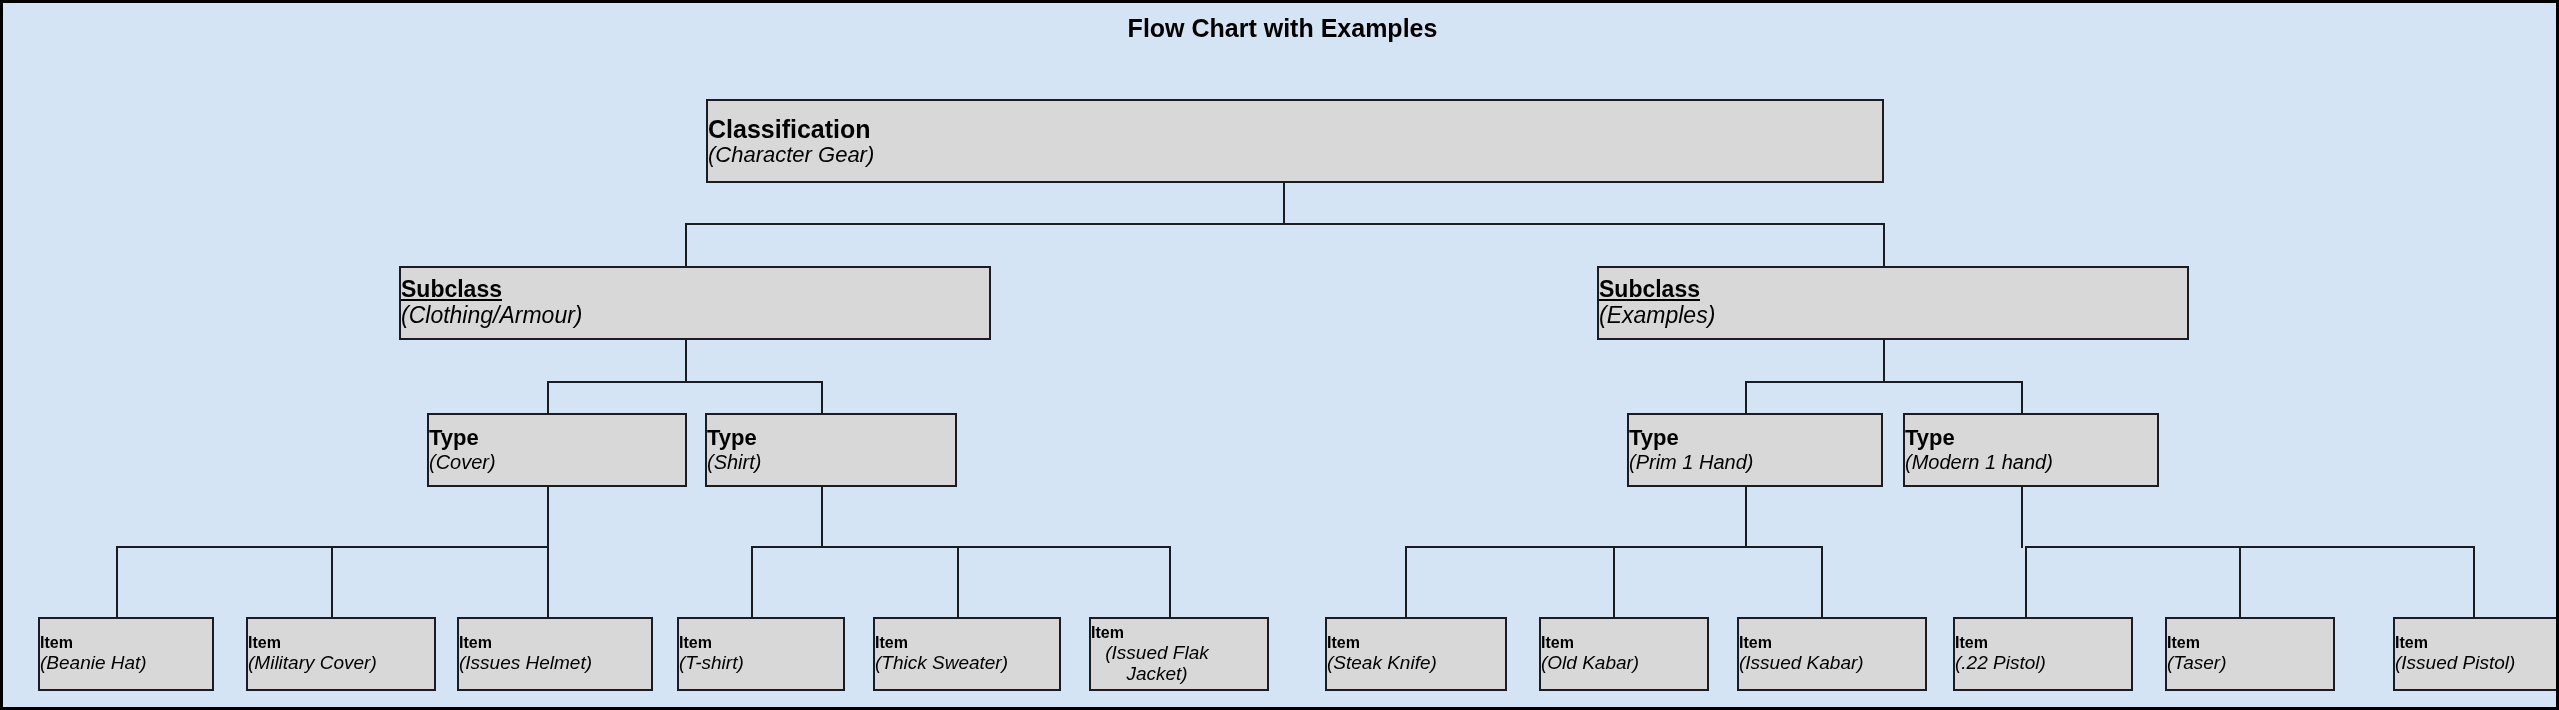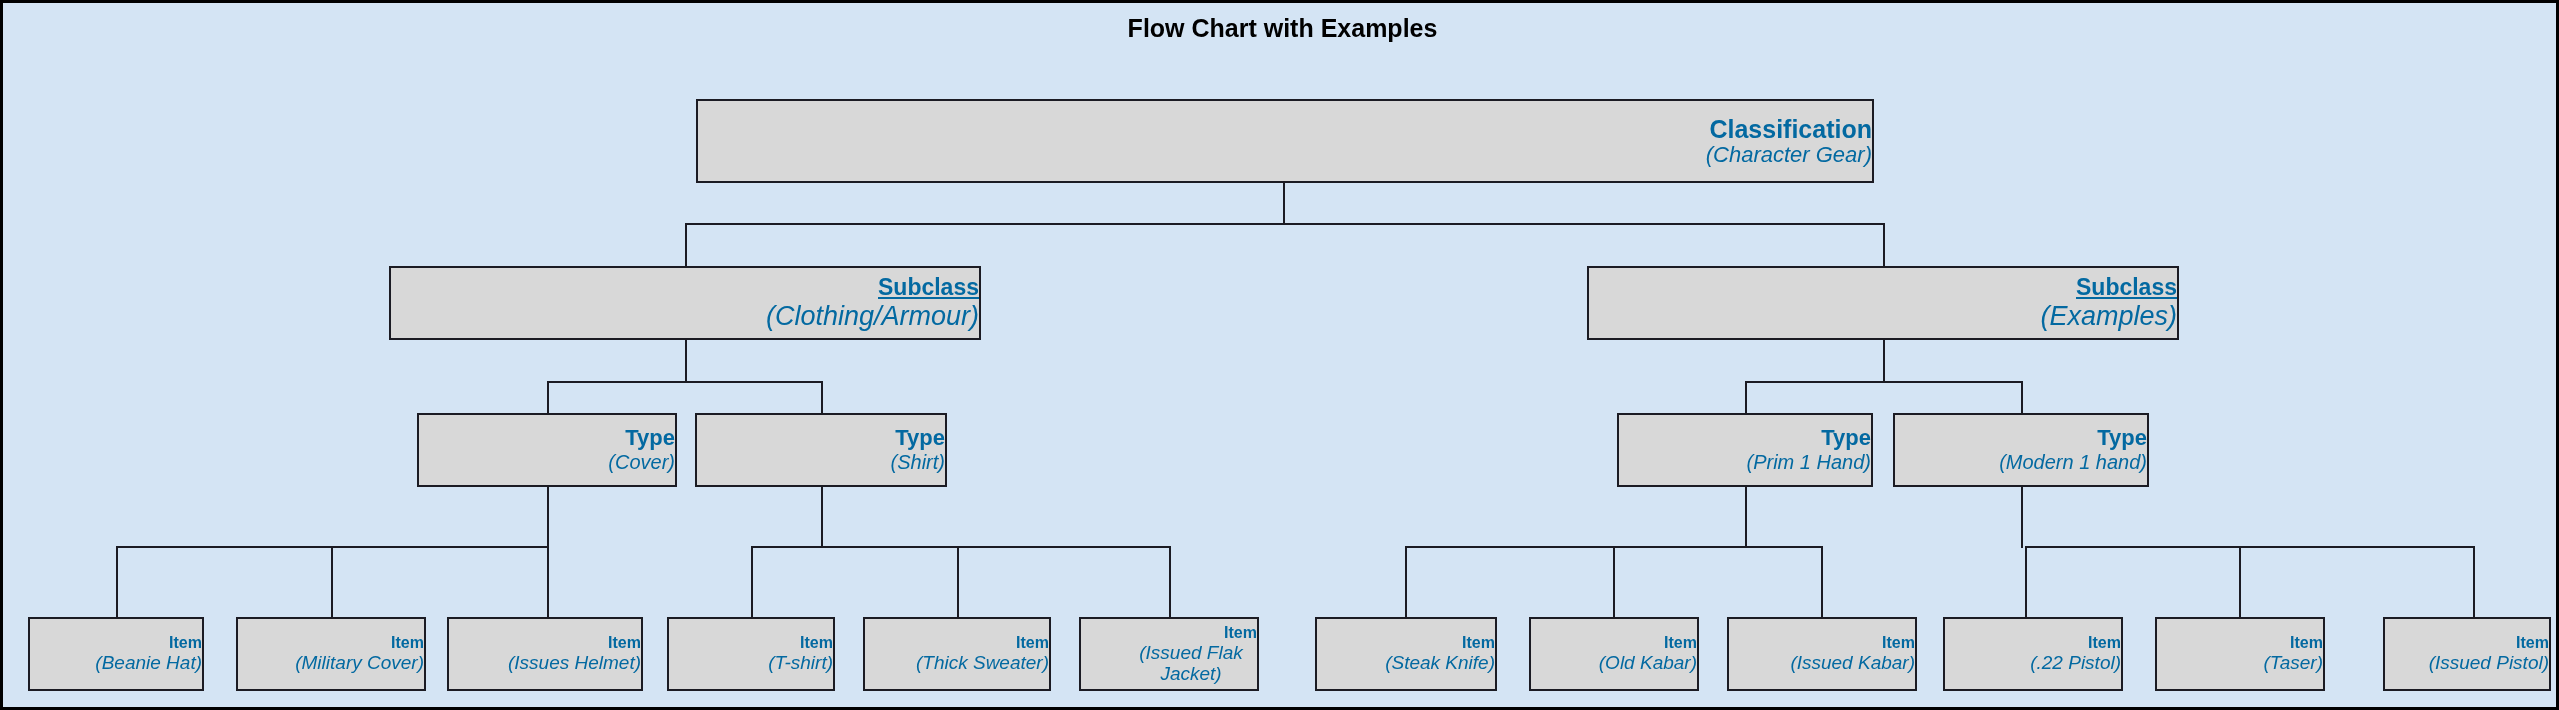--- a/index.html
+++ b/index.html
@@ -31,38 +31,39 @@
     color: #000000;
     letter-spacing: 0px;
   }
   .node {
     position: absolute;
     box-sizing: border-box;
     background: #d8d8d8;
     border: 2px solid #1b1b23;
     display: flex;
     flex-direction: column;
-    align-items: flex-end;
+    align-items: flex-start;
     justify-content: center;
-    color: #0369a1;
+    color: #000000;
     z-index: 3;
     line-height: 1.12;
+    margin-left: 10px;
   }
   .node .label {
     font-weight: bold;
     text-align: center;
   }
   .node .detail {
     font-style: italic;
     text-align: center;
   }
   .node.level-root .label { font-size: 25px; }
   .node.level-root .detail { font-size: 22px; }
   .node.level-subclass .label { font-size: 23px; text-decoration: underline; }
-  .node.level-subclass .detail { font-size: 27px; }
+  .node.level-subclass .detail { font-size: 23px; }
   .node.level-type .label { font-size: 22px; }
   .node.level-type .detail { font-size: 20px; }
   .node.level-item .label { font-size: 16px; }
   .node.level-item .detail { font-size: 19px; }
   .node.overflow {
     overflow: visible;
   }
   .node.overflow .detail {
     width: 132px;
   }

